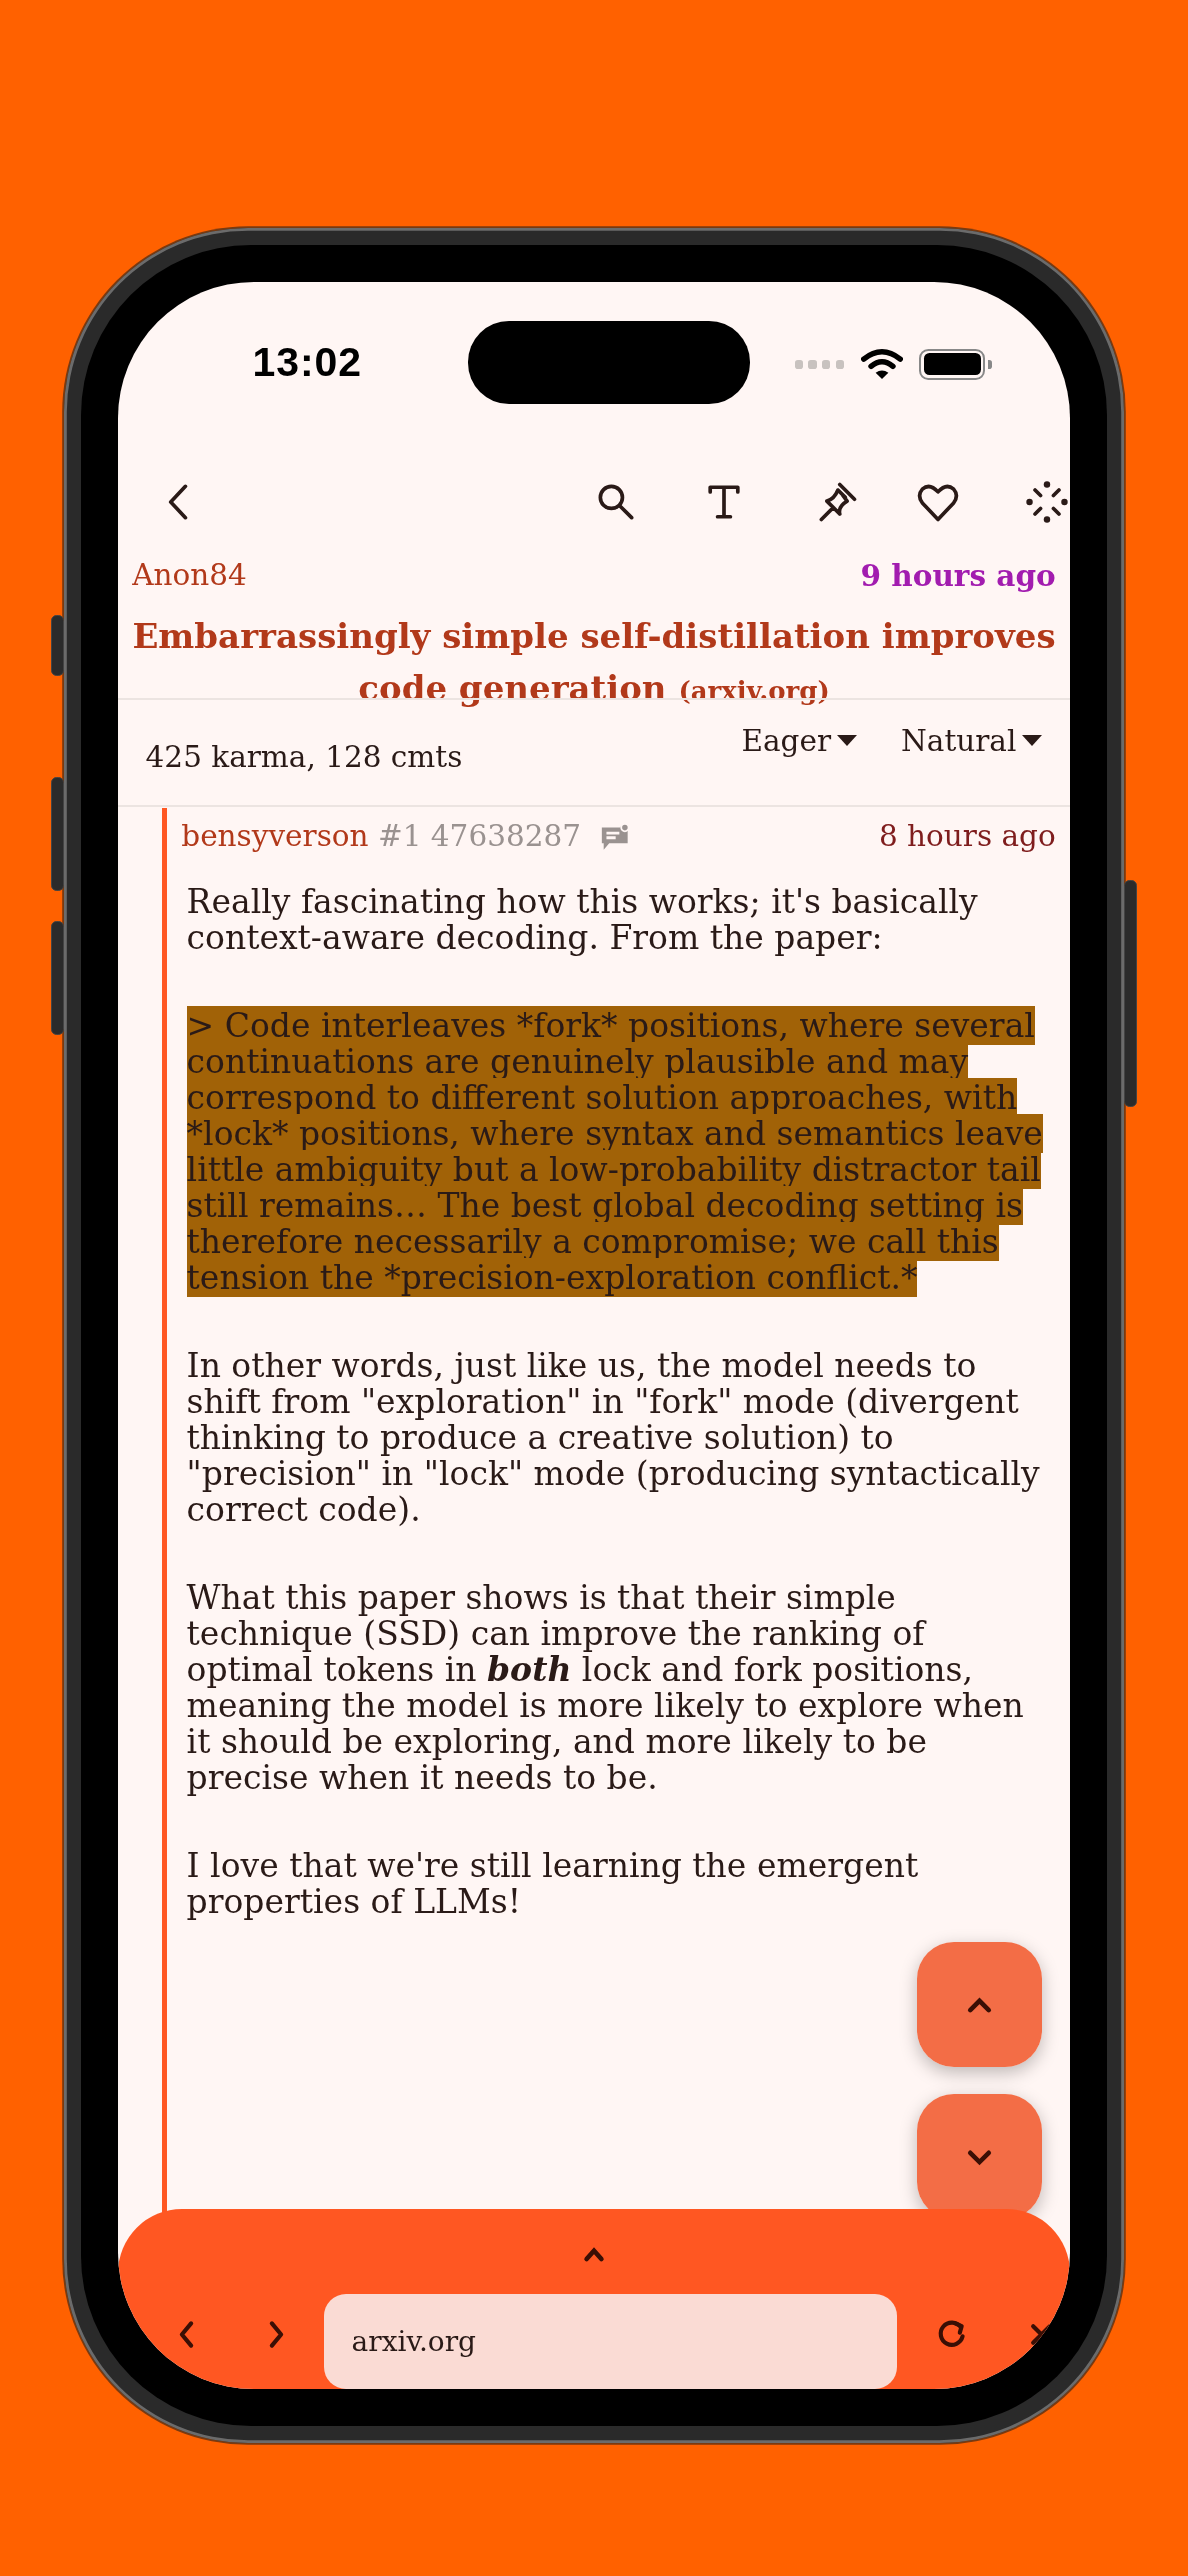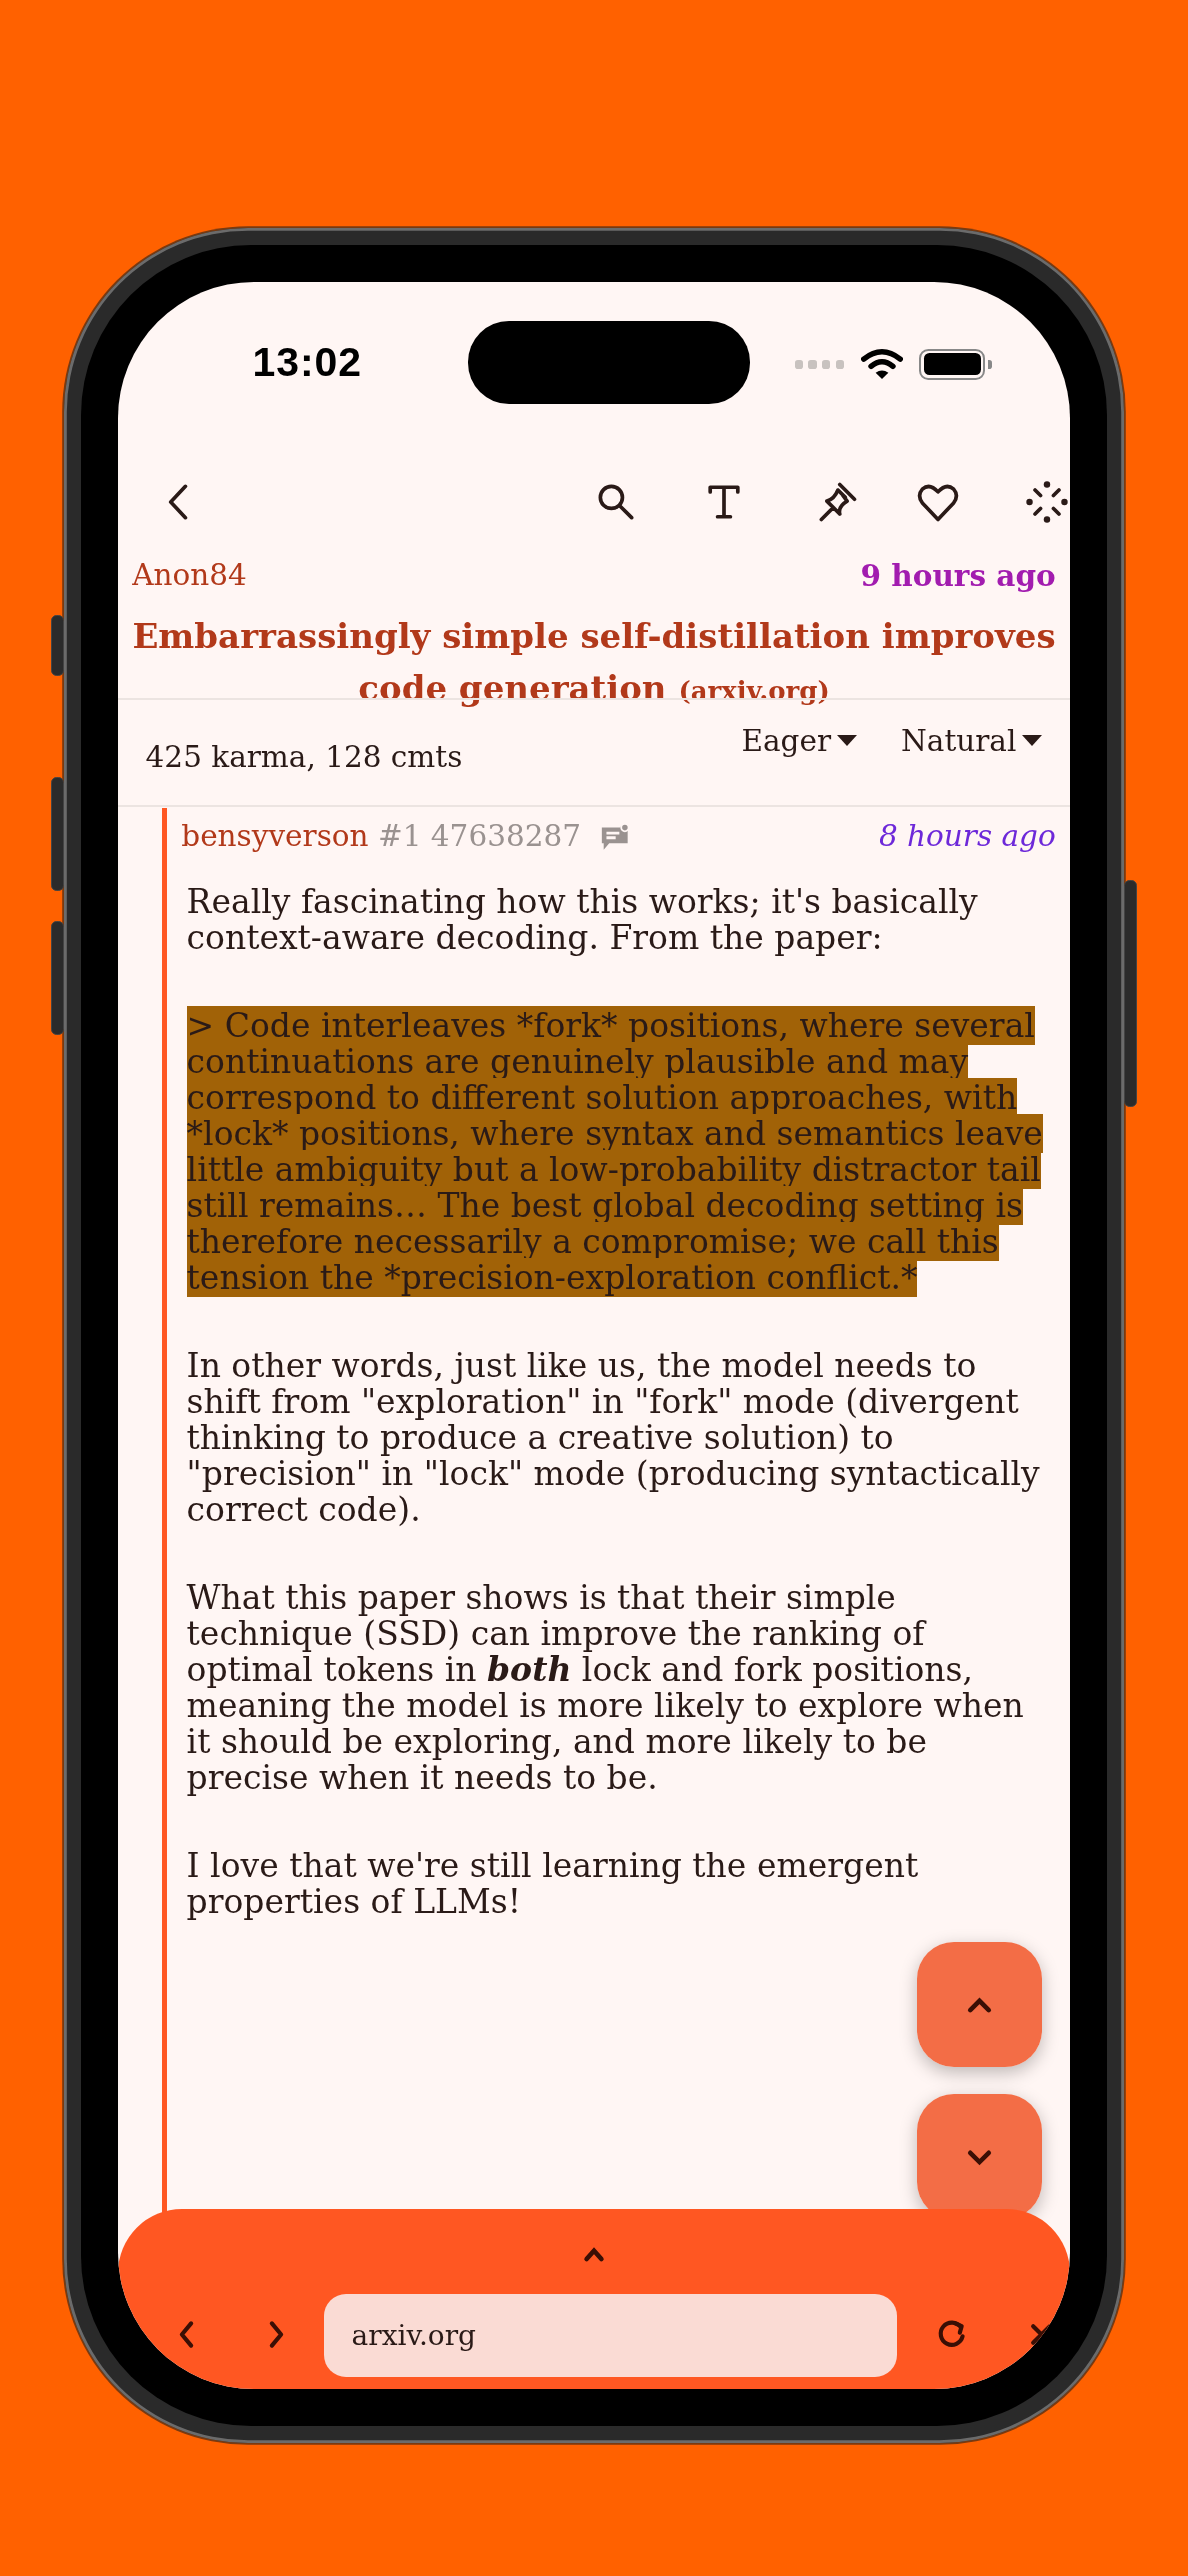--- a/index.html
+++ b/index.html
@@ -60,21 +60,21 @@
     .stats { position: absolute; left: 0; top: 16px; font-size: 29.5px; color: #2a1a17; }
     .dropdowns { position: absolute; right: 0; top: 0; display: flex; gap: 44px; font-size: 29.5px; }
     .dropdown { display: flex; align-items: center; gap: 6px; }
     .caret { width: 0; height: 0; border-left: 10px solid transparent; border-right: 10px solid transparent; border-top: 11px solid #2a1a17; }
 
     
     .comment { position: absolute; left: 0; right: 0; top: 498px; bottom: 0; border-left: 5.5px solid #ff5722; margin-left: 44px; }
     .comment-head { position: absolute; left: 14.7px; right: 14.7px; top: 11px; font-size: 29.5px; display: flex; justify-content: space-between; align-items: center; }
     .c-user { color: #b2391a; }
     .c-meta { color: #9a9290; }
-    .c-time { color: #6d28d9; font-style: italic; }
+    .c-time { color: #7f1d1d; }
     .reply-icon { display: inline-block; vertical-align: middle; margin-left: 9.2px; }
     .comment-body { position: absolute; left: 20px; right: 16.6px; top: 76px; font-size: 33px; line-height: 36px; color: #2a1a17; }
     .comment-body p { margin-bottom: 52px; }
     .quote span { background: #a16207; box-decoration-break: clone; -webkit-box-decoration-break: clone; }
 
     
     .fab {
       position: absolute; right: 28px; width: 125px; height: 125px; border-radius: 37px;
       background: rgba(242, 98, 56, 0.93); box-shadow: 0 5.5px 16.6px rgba(0,0,0,0.25);
       display: flex; align-items: center; justify-content: center;
@@ -85,21 +85,21 @@
     .bottom-bar {
       position: absolute; left: 0; right: 0; top: 1927px; height: 240px;
       background: #ff5722; border-radius: 64px 64px 0 0;
     }
     .bb-handle { position: absolute; left: 50%; top: 26px; transform: translateX(-50%); }
     .bb-handle svg { width: 37px; height: 37px; stroke: #3a0f05; stroke-width: 5; fill: none; stroke-linecap: round; }
     .bb-row { position: absolute; left: 0; right: 0; top: 85px; height: 81px; }
     .bb-icon { position: absolute; top: 20px; width: 41px; height: 41px; display: flex; align-items: center; justify-content: center; }
     .bb-icon svg { width: 37px; height: 37px; stroke: #3a0f05; stroke-width: 4.5; fill: none; stroke-linecap: round; stroke-linejoin: round; }
     .url-field {
-      position: absolute; left: 206px; width: 573px; top: 0; height: 83px;
+      position: absolute; left: 206px; width: 573px; top: 0; height: 95px;
       background: #fadbd4; border-radius: 22px; font-size: 28px; color: #2a1a17;
       display: flex; align-items: center; padding-left: 28px; font-family: "DejaVu Serif", serif;
     }
   </style>
 </head>
 <body>
 
 <div class="phone">
   <div class="side-btn" style="left:-13px; top:387px; width:13px; height:61px;"></div>
   <div class="side-btn" style="left:-13px; top:549px; width:13px; height:114px;"></div>

